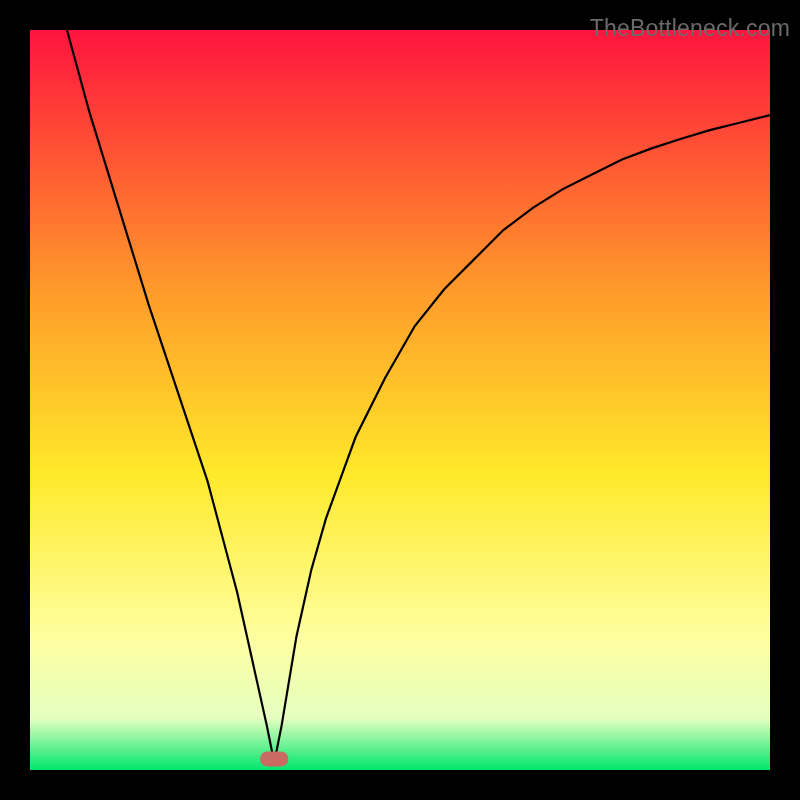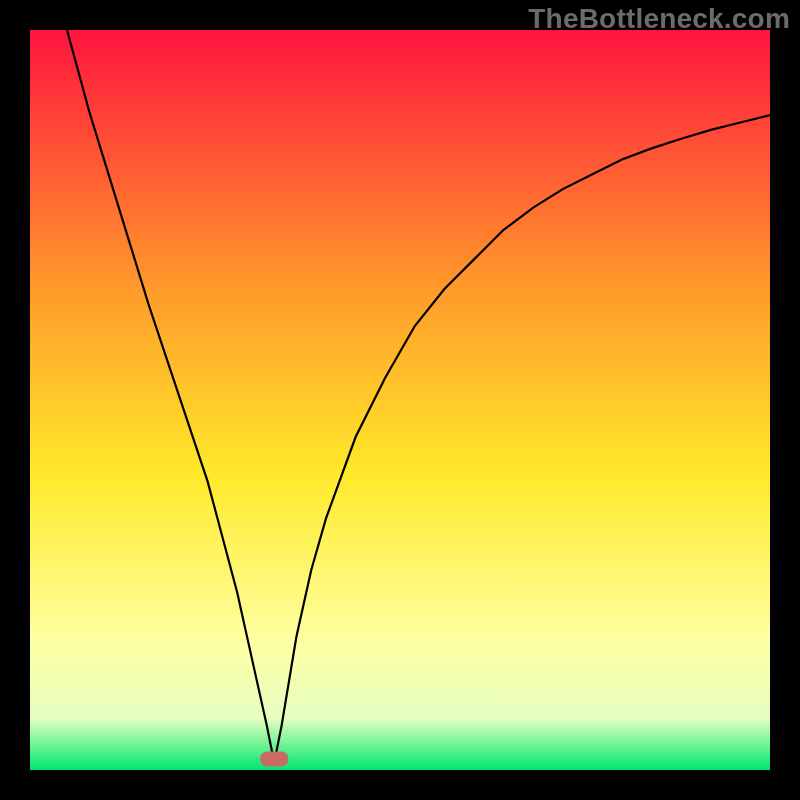--- a/index.html
+++ b/index.html
@@ -12,25 +12,25 @@
     font-family: Arial, Helvetica, sans-serif;
   }
   .frame {
     position: relative;
     width: 800px;
     height: 800px;
     background: #000;
   }
   .watermark {
     position: absolute;
-    top: 3px;
+    top: 15px;
     right: 10px;
     color: #6b6b6b;
-    font-size: 28px;
-    font-weight: 700;
+    font-size: 23px;
+    font-weight: 400;
     letter-spacing: 0.2px;
     z-index: 5;
   }
   svg {
     display: block;
   }
 </style>
 </head>
 <body>
 

